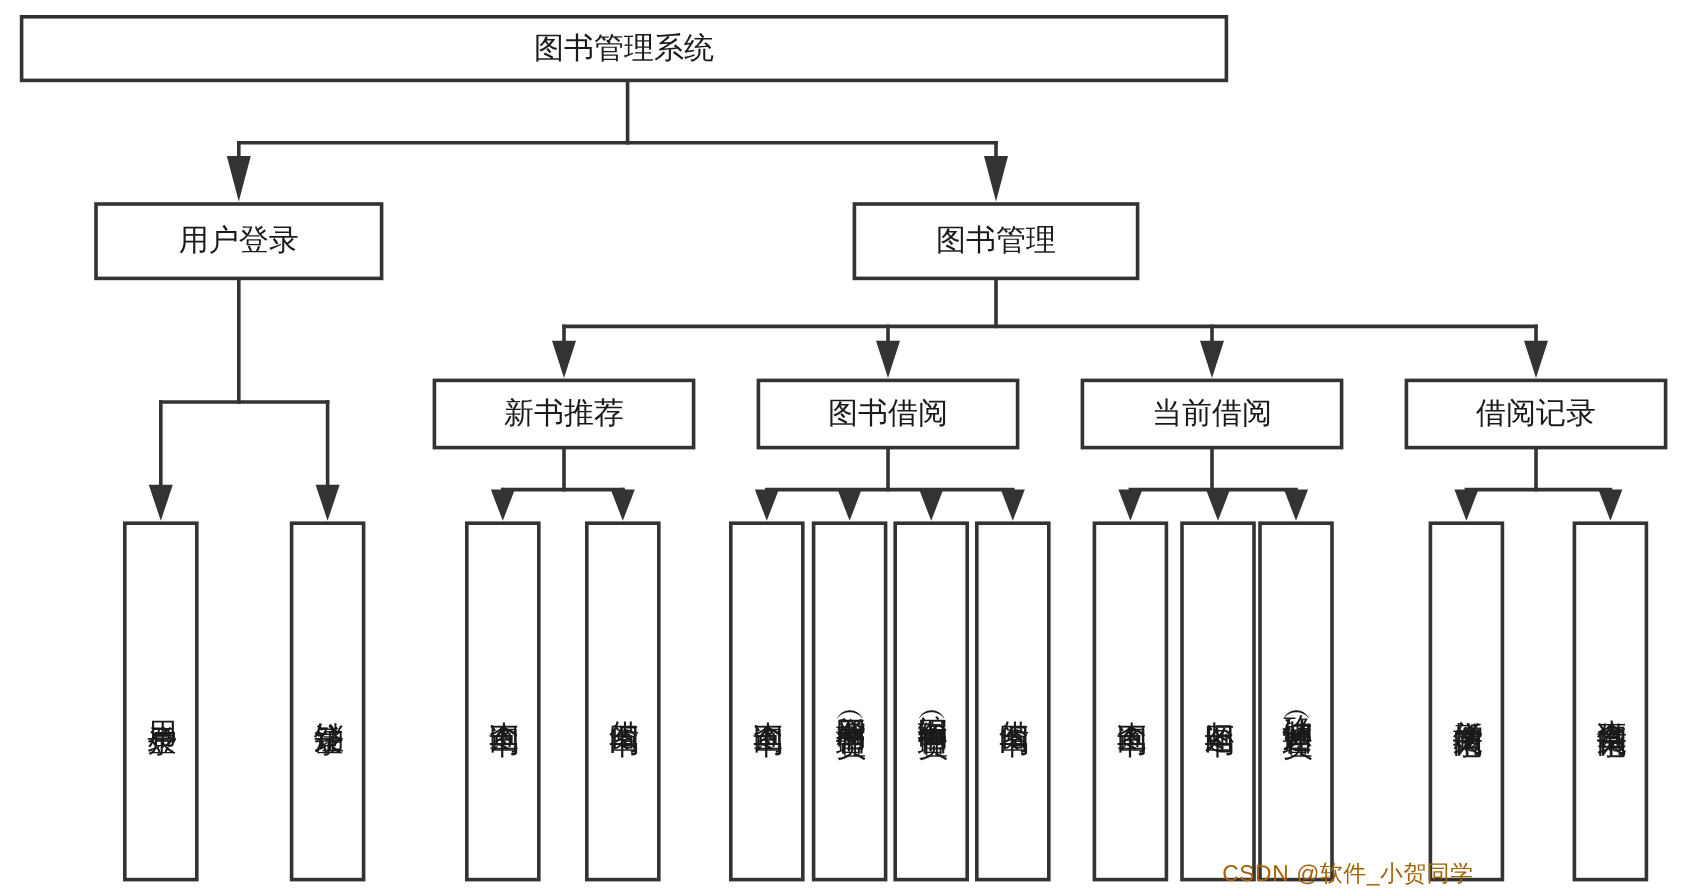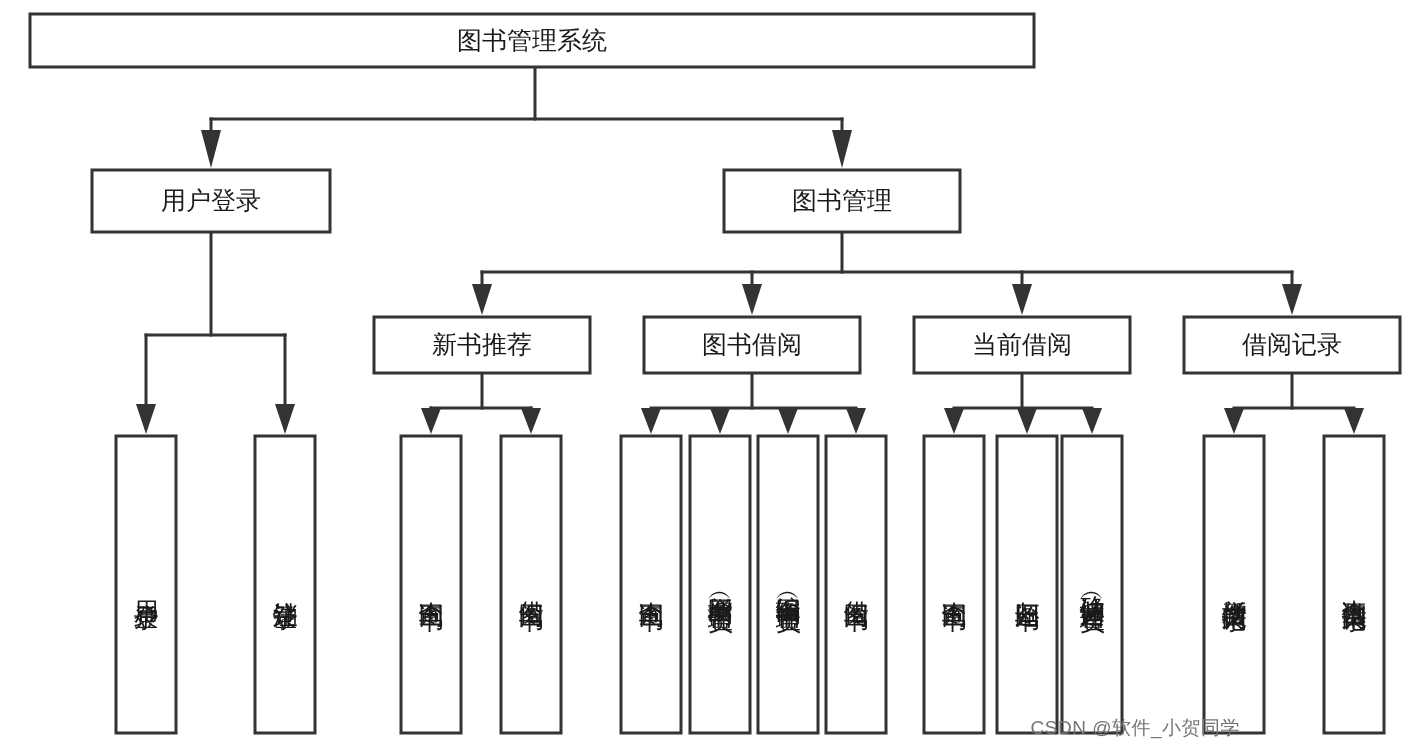--- a/index.html
+++ b/index.html
@@ -9,21 +9,21 @@
   }
   body {
     width: 1405px;
     height: 747px;
     font-family: "Liberation Sans", "DejaVu Sans", sans-serif;
     overflow: hidden;
     position: relative;
   }
   #diagram-root {
     position: absolute;
-    left: 12px;
+    left: 0;
     top: 0;
     width: 1236px;
     height: 747px;
   }
   svg.flow {
     display: block;
     width: 1405px;
     height: 747px;
     background: #ffffff;
   }
@@ -63,21 +63,21 @@
     color: #1a1a1a;
     white-space: nowrap;
     pointer-events: none;
   }
   .watermark {
     position: absolute;
     right: 8px;
     bottom: 6px;
     font-family: "Liberation Sans", "DejaVu Sans", sans-serif;
     font-size: 19px;
-    color: #737373;
+    color: #a16207;
     letter-spacing: 0.5px;
     white-space: nowrap;
     user-select: none;
   }
 </style>
 </head>
 <body>
 
 <div id="diagram-root">
 

